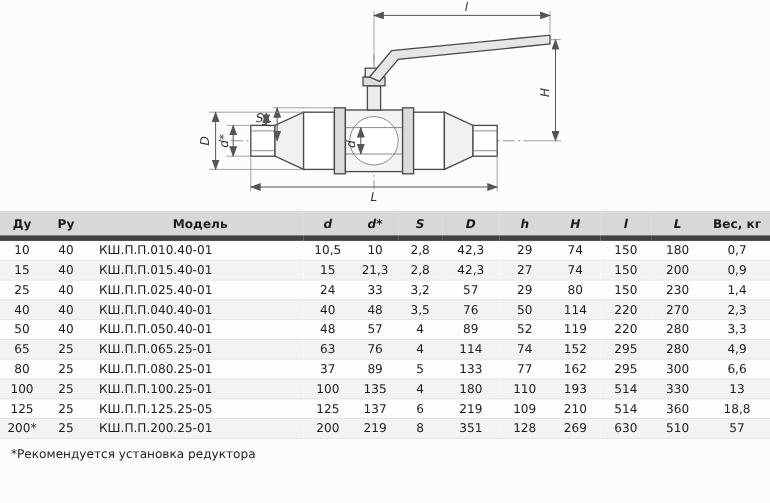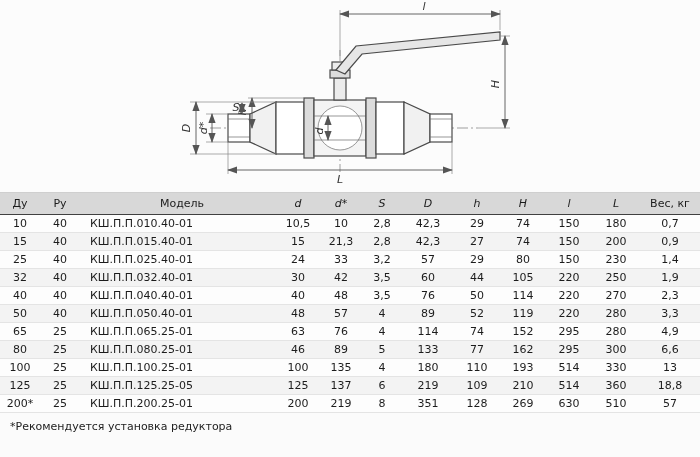--- a/index.html
+++ b/index.html
@@ -18,23 +18,23 @@
   .dim{stroke:#555;stroke-width:0.9;fill:none;}
   .ext{stroke:#888;stroke-width:0.7;}
   .cline{stroke:#777;stroke-width:0.7;stroke-dasharray:11 3 2 3;}
 
   table.spec{
     width:700px;border-collapse:collapse;table-layout:fixed;
     font-size:11px;color:#1c1c1c;
     border-top:1px solid #cfcfcf;
   }
   table.spec th{
-    background:#d8d8d8;font-weight:normal;font-size:11px;
+    background:#d8d8d8;font-weight:bold;font-size:11px;
     padding:4px 2px;text-align:center;
-    border-bottom:1px solid #404040;
+    border-bottom:5px solid #404040;
   }
   table.spec th:nth-child(3){text-align:center;padding-left:10px;}
   table.spec th.dim-col{font-style:italic;}
   table.spec td{
     padding:2px 2px;text-align:center;
     border-bottom:1px solid #e4e4e4;
     white-space:nowrap;overflow:hidden;
   }
   table.spec td:nth-child(3){text-align:left;padding-left:10px;}
   table.spec tbody tr:nth-child(even){background:#f3f3f3;}
@@ -215,34 +215,20 @@
           <td>33</td>
           <td>3,2</td>
           <td>57</td>
           <td>29</td>
           <td>80</td>
           <td>150</td>
           <td>230</td>
           <td>1,4</td>
         </tr>
         <tr>
-          <td>32</td>
-          <td>40</td>
-          <td>КШ.П.П.032.40-01</td>
-          <td>30</td>
-          <td>42</td>
-          <td>3,5</td>
-          <td>60</td>
-          <td>44</td>
-          <td>105</td>
-          <td>220</td>
-          <td>250</td>
-          <td>1,9</td>
-        </tr>
-        <tr>
           <td>40</td>
           <td>40</td>
           <td>КШ.П.П.040.40-01</td>
           <td>40</td>
           <td>48</td>
           <td>3,5</td>
           <td>76</td>
           <td>50</td>
           <td>114</td>
           <td>220</td>
@@ -274,21 +260,21 @@
           <td>74</td>
           <td>152</td>
           <td>295</td>
           <td>280</td>
           <td>4,9</td>
         </tr>
         <tr>
           <td>80</td>
           <td>25</td>
           <td>КШ.П.П.080.25-01</td>
-          <td>46</td>
+          <td>37</td>
           <td>89</td>
           <td>5</td>
           <td>133</td>
           <td>77</td>
           <td>162</td>
           <td>295</td>
           <td>300</td>
           <td>6,6</td>
         </tr>
         <tr>

